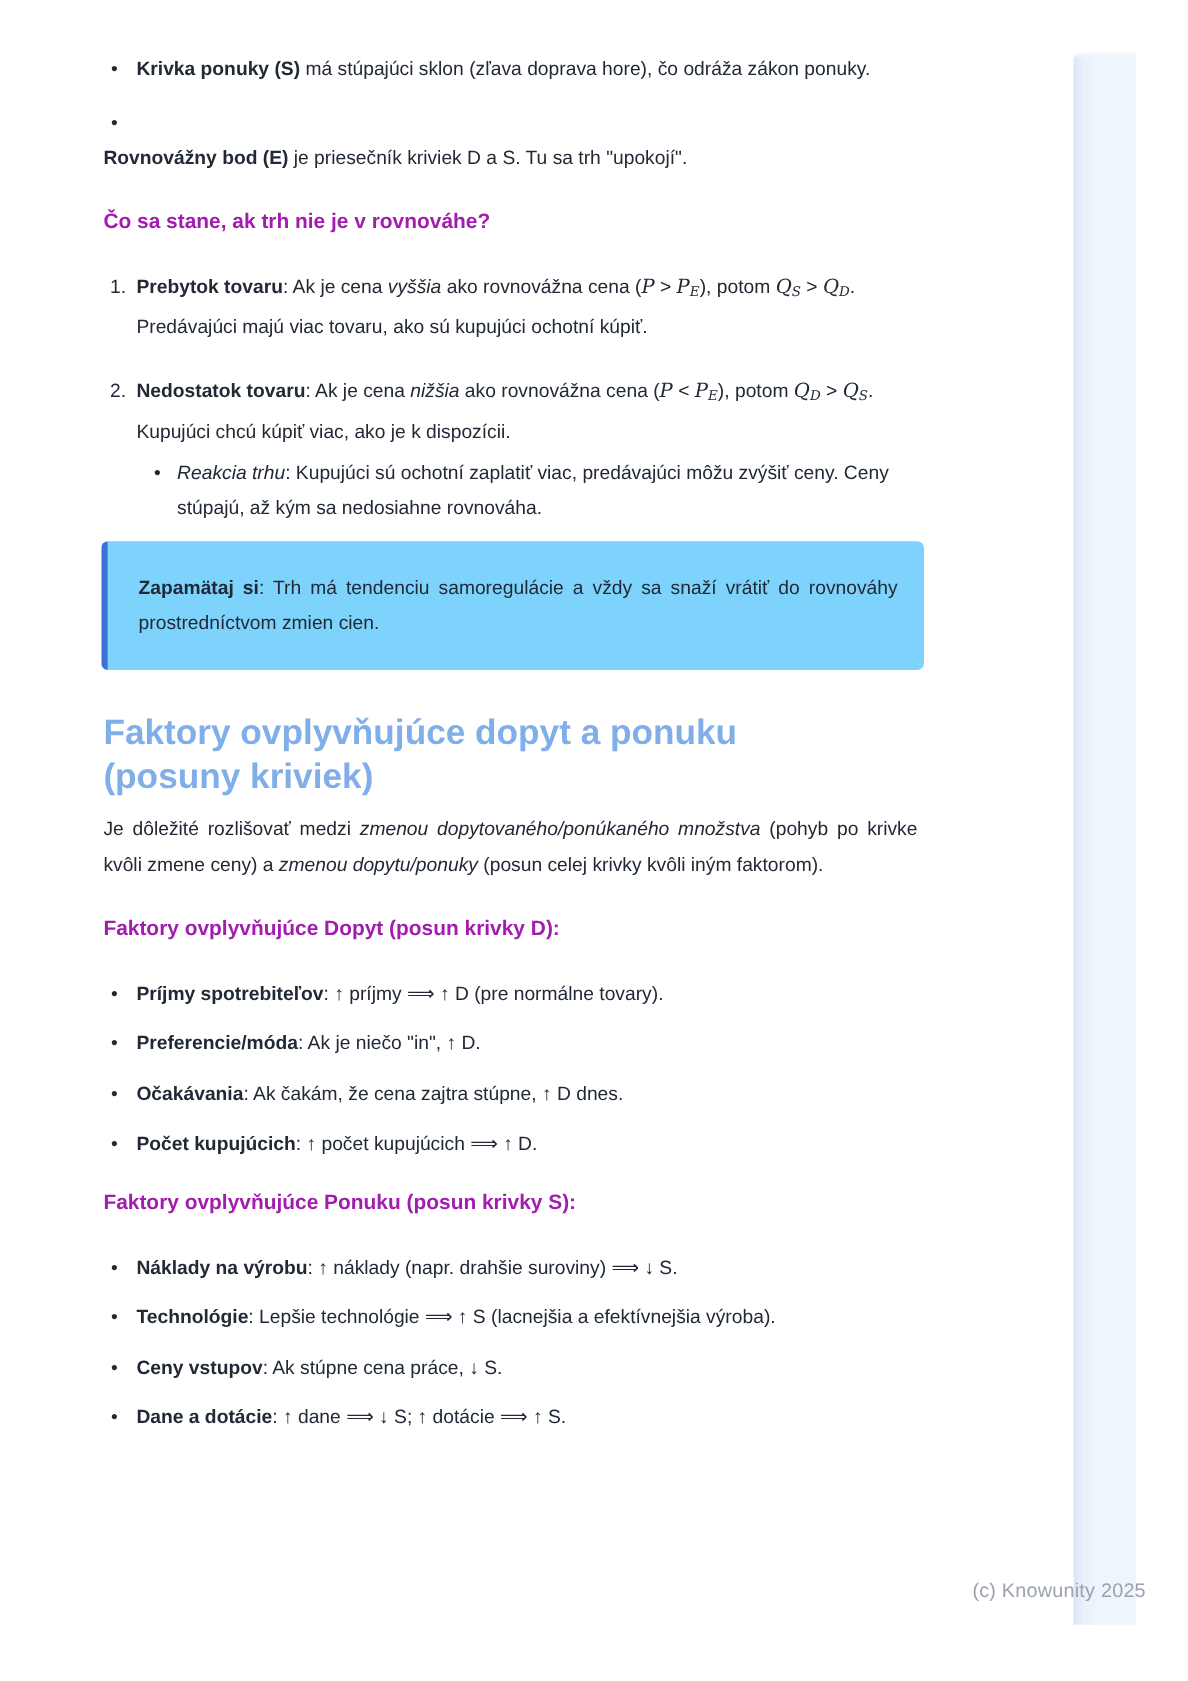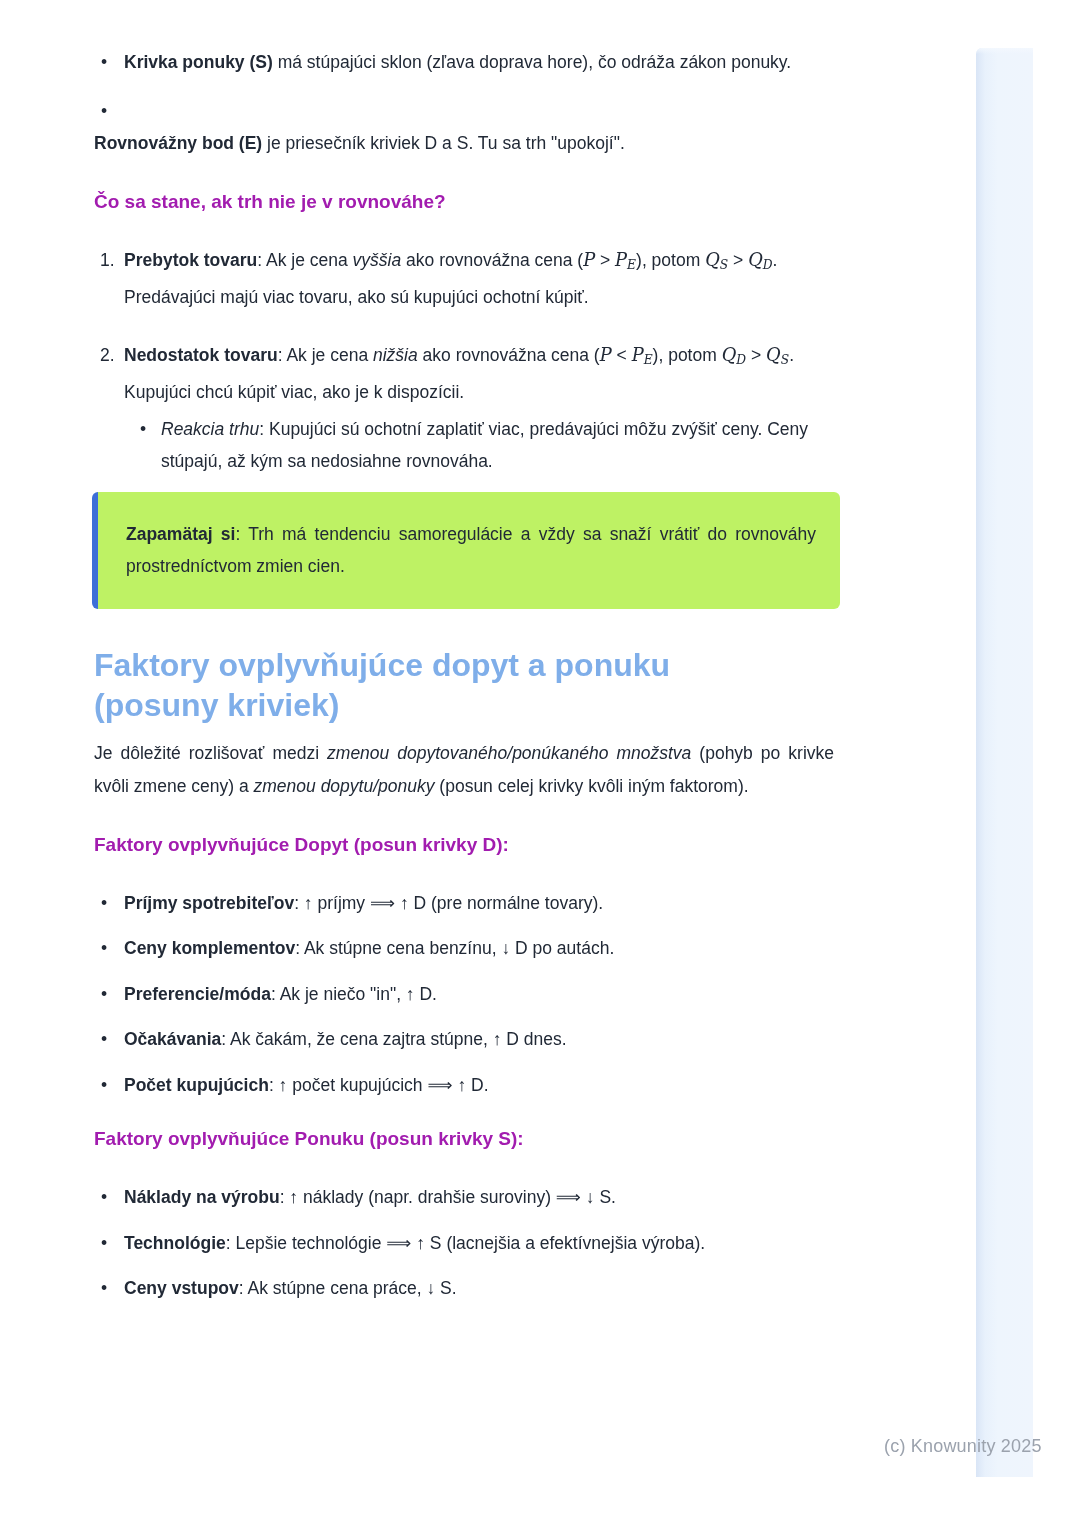--- a/index.html
+++ b/index.html
@@ -40,21 +40,21 @@
   .nlist .nitem:last-child{margin-bottom:0;}
   .numcol{flex:0 0 30px;padding-left:6px;box-sizing:border-box;}
   .nbody{flex:1 1 auto;}
   .sublist{margin:4px 0 0 13px;padding:0;list-style:none;}
   .sublist .li{display:flex;}
   .subdotcol{flex:0 0 24px;padding-left:3px;box-sizing:border-box;}
 
   
   .callout{
     margin:14px 0 0 -2px;width:690px;
-    background:#bef264;
+    background:#7dd3fc;
     border-left:6px solid #3d6fd8;
     border-radius:6px;
     padding:26px 24px 26px 28px;
     text-align:justify;
   }
 
   
   .h2{
     margin:36px 0 0 0;max-width:660px;
     color:#7faee9;font-size:32px;line-height:40px;font-weight:700;
@@ -135,24 +135,20 @@
   <p class="intro"><span class="run-n">Je dôležité rozlišovať medzi </span><span class="run-i">zmenou dopytovaného/ponúkaného množstva</span><span class="run-n"> (pohyb po krivke kvôli zmene ceny) a </span><span class="run-i">zmenou dopytu/ponuky</span><span class="run-n"> (posun celej krivky kvôli iným faktorom).</span></p>
 
   <div class="h3 demand">Faktory ovplyvňujúce Dopyt (posun krivky D):</div>
   <ul class="flist">
     <li class="li">
       <span class="dotcol dot"></span>
       <span class="litext"><span class="run-b">Príjmy spotrebiteľov</span><span class="run-n">: ↑ príjmy ⟹ ↑ D (pre normálne tovary).</span></span>
     </li>
     <li class="li">
       <span class="dotcol dot"></span>
-      <span class="litext"><span class="run-b">Ceny komplementov</span><span class="run-n">: Ak stúpne cena benzínu, ↓ D po autách.</span></span>
-    </li>
-    <li class="li">
-      <span class="dotcol dot"></span>
       <span class="litext"><span class="run-b">Preferencie/móda</span><span class="run-n">: Ak je niečo "in", ↑ D.</span></span>
     </li>
     <li class="li">
       <span class="dotcol dot"></span>
       <span class="litext"><span class="run-b">Očakávania</span><span class="run-n">: Ak čakám, že cena zajtra stúpne, ↑ D dnes.</span></span>
     </li>
     <li class="li">
       <span class="dotcol dot"></span>
       <span class="litext"><span class="run-b">Počet kupujúcich</span><span class="run-n">: ↑ počet kupujúcich ⟹ ↑ D.</span></span>
     </li>
@@ -165,19 +161,23 @@
       <span class="litext"><span class="run-b">Náklady na výrobu</span><span class="run-n">: ↑ náklady (napr. drahšie suroviny) ⟹ ↓ S.</span></span>
     </li>
     <li class="li">
       <span class="dotcol dot"></span>
       <span class="litext"><span class="run-b">Technológie</span><span class="run-n">: Lepšie technológie ⟹ ↑ S (lacnejšia a efektívnejšia výroba).</span></span>
     </li>
     <li class="li">
       <span class="dotcol dot"></span>
       <span class="litext"><span class="run-b">Ceny vstupov</span><span class="run-n">: Ak stúpne cena práce, ↓ S.</span></span>
     </li>
+    <li class="li">
+      <span class="dotcol dot"></span>
+      <span class="litext"><span class="run-b">Dane a dotácie</span><span class="run-n">: ↑ dane ⟹ ↓ S; ↑ dotácie ⟹ ↑ S.</span></span>
+    </li>
   </ul>
 
 </div>
 
 <div class="side-strip"></div>
 
 <div class="watermark">(c) Knowunity 2025</div>
 
 </body></html>

